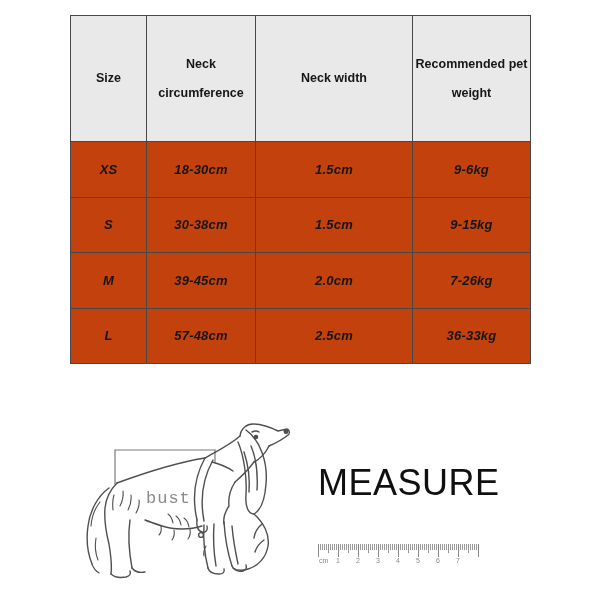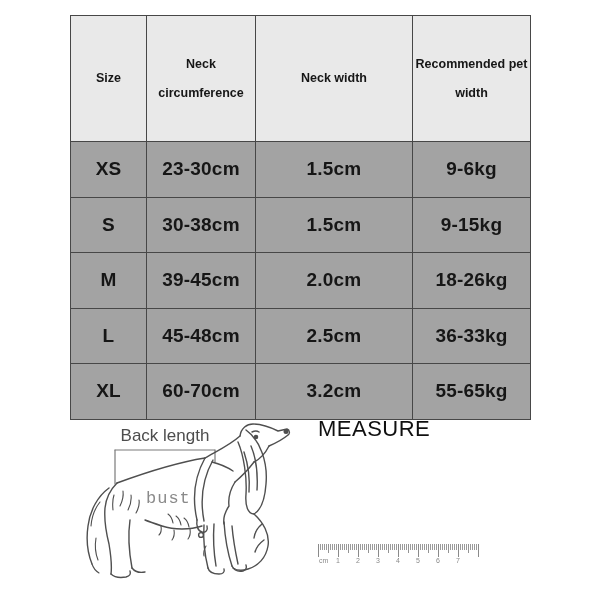--- a/index.html
+++ b/index.html
@@ -6,29 +6,29 @@
   body{width:600px;height:600px;background:#ffffff;font-family:"Liberation Sans", sans-serif;}
   .canvas{position:relative;width:600px;height:600px;background:#ffffff;overflow:hidden;}
 
   
   .size-table{position:absolute;left:70px;top:15px;width:460px;border-collapse:collapse;table-layout:fixed;}
   .size-table th,.size-table td{
     border:1.5px solid #474747;text-align:center;vertical-align:middle;
     color:#161616;font-weight:bold;padding:0;overflow:hidden;
   }
   .size-table thead th{background:#e9e9e9;height:125px;font-size:12.5px;line-height:2.25;margin-left:35px;}
-  .size-table tbody td{background:#a3a3a3;height:54.5px;font-size:19px;letter-spacing:.2px;}
+  .size-table tbody td{background:#c2410c;height:54.5px;font-size:13px;letter-spacing:.2px;font-style:italic;}
 
   
   .dog-svg{position:absolute;left:62px;top:418px;width:240px;height:180px;}
   .back-length-label{position:absolute;left:112px;top:426px;width:106px;text-align:center;
     font-size:17px;color:#4d4d4d;white-space:nowrap;}
   .bust-label{position:absolute;left:146px;top:489px;width:44px;text-align:center;
     font-size:17px;color:#8a8a8a;letter-spacing:1px;font-family:Liberation Mono, monospace;}
-  .measure-heading{position:absolute;left:318px;top:416px;font-size:22px;color:#101010;
+  .measure-heading{position:absolute;left:318px;top:462px;font-size:36px;color:#101010;
     letter-spacing:.5px;font-weight:400;white-space:nowrap;text-align:right;}
 
   
   .ruler{position:absolute;left:318px;top:544px;width:161px;height:26px;}
   .ruler .mm,.ruler .mm5,.ruler .cm{position:absolute;left:0;top:0;width:161px;}
   .ruler .mm {height:6px; background:repeating-linear-gradient(90deg,#9a9a9a 0 1px,transparent 1px 2px);}
   .ruler .mm5{height:9px; background:repeating-linear-gradient(90deg,#949494 0 1px,transparent 1px 10px);}
   .ruler .cm {height:13px;background:repeating-linear-gradient(90deg,#8a8a8a 0 1px,transparent 1px 20px);}
   .ruler .lbl{position:absolute;top:13px;width:20px;text-align:center;font-size:7px;color:#8a8a8a;}
   .ruler .lbl.unit{width:14px;text-align:left;}
@@ -43,53 +43,47 @@
         <col style="width:76px">
         <col style="width:109px">
         <col style="width:157px">
         <col style="width:118px">
       </colgroup>
     <thead>
       <tr>
         <th>Size</th>
         <th>Neck circumference</th>
         <th>Neck width</th>
-        <th>Recommended pet width</th>
+        <th>Recommended pet weight</th>
       </tr>
     </thead>
     <tbody>
       <tr>
         <td>XS</td>
-        <td>23-30cm</td>
+        <td>18-30cm</td>
         <td>1.5cm</td>
         <td>9-6kg</td>
       </tr>
       <tr>
         <td>S</td>
         <td>30-38cm</td>
         <td>1.5cm</td>
         <td>9-15kg</td>
       </tr>
       <tr>
         <td>M</td>
         <td>39-45cm</td>
         <td>2.0cm</td>
-        <td>18-26kg</td>
+        <td>7-26kg</td>
       </tr>
       <tr>
         <td>L</td>
-        <td>45-48cm</td>
+        <td>57-48cm</td>
         <td>2.5cm</td>
         <td>36-33kg</td>
-      </tr>
-      <tr>
-        <td>XL</td>
-        <td>60-70cm</td>
-        <td>3.2cm</td>
-        <td>55-65kg</td>
       </tr>
     </tbody>
   </table>
 
   <svg class="dog-svg" viewBox="0 0 240 180" fill="none" stroke="#4f4f4f" stroke-width="1.4" stroke-linecap="round" stroke-linejoin="round">
 
     <g stroke="#7a7a7a" stroke-width="1.2">
       <path d="M53,32 H153"></path>
         <path d="M53,32 V66"></path>
         <path d="M153,32 V44"></path>
@@ -148,21 +142,20 @@
     <path d="M106,96 q4,3 5,9" stroke-width="1.1"></path>
     <path d="M114,98 q4,3 5,9" stroke-width="1.1"></path>
     <path d="M122,100 q4,3 5,9" stroke-width="1.1"></path>
 
     <path d="M47,70 C36,78 28,92 26,108 C24,122 26,136 30,146"></path>
     <path d="M38,84 q-8,10 -9,24" stroke-width="1.1"></path>
     <path d="M34,120 q-2,12 2,22" stroke-width="1.1"></path>
     <path d="M30,146 q2,6 7,9" stroke-width="1.1"></path>
   </svg>
 
-  <div class="back-length-label">Back length</div>
   <div class="bust-label">bust</div>
   <div class="measure-heading">MEASURE</div>
 
   <div class="ruler">
     <div class="mm"></div>
     <div class="mm5"></div>
     <div class="cm"></div>
     <span class="lbl unit" style="left:1px">cm</span>
     <span class="lbl" style="left:10px">1</span>
     <span class="lbl" style="left:30px">2</span>

